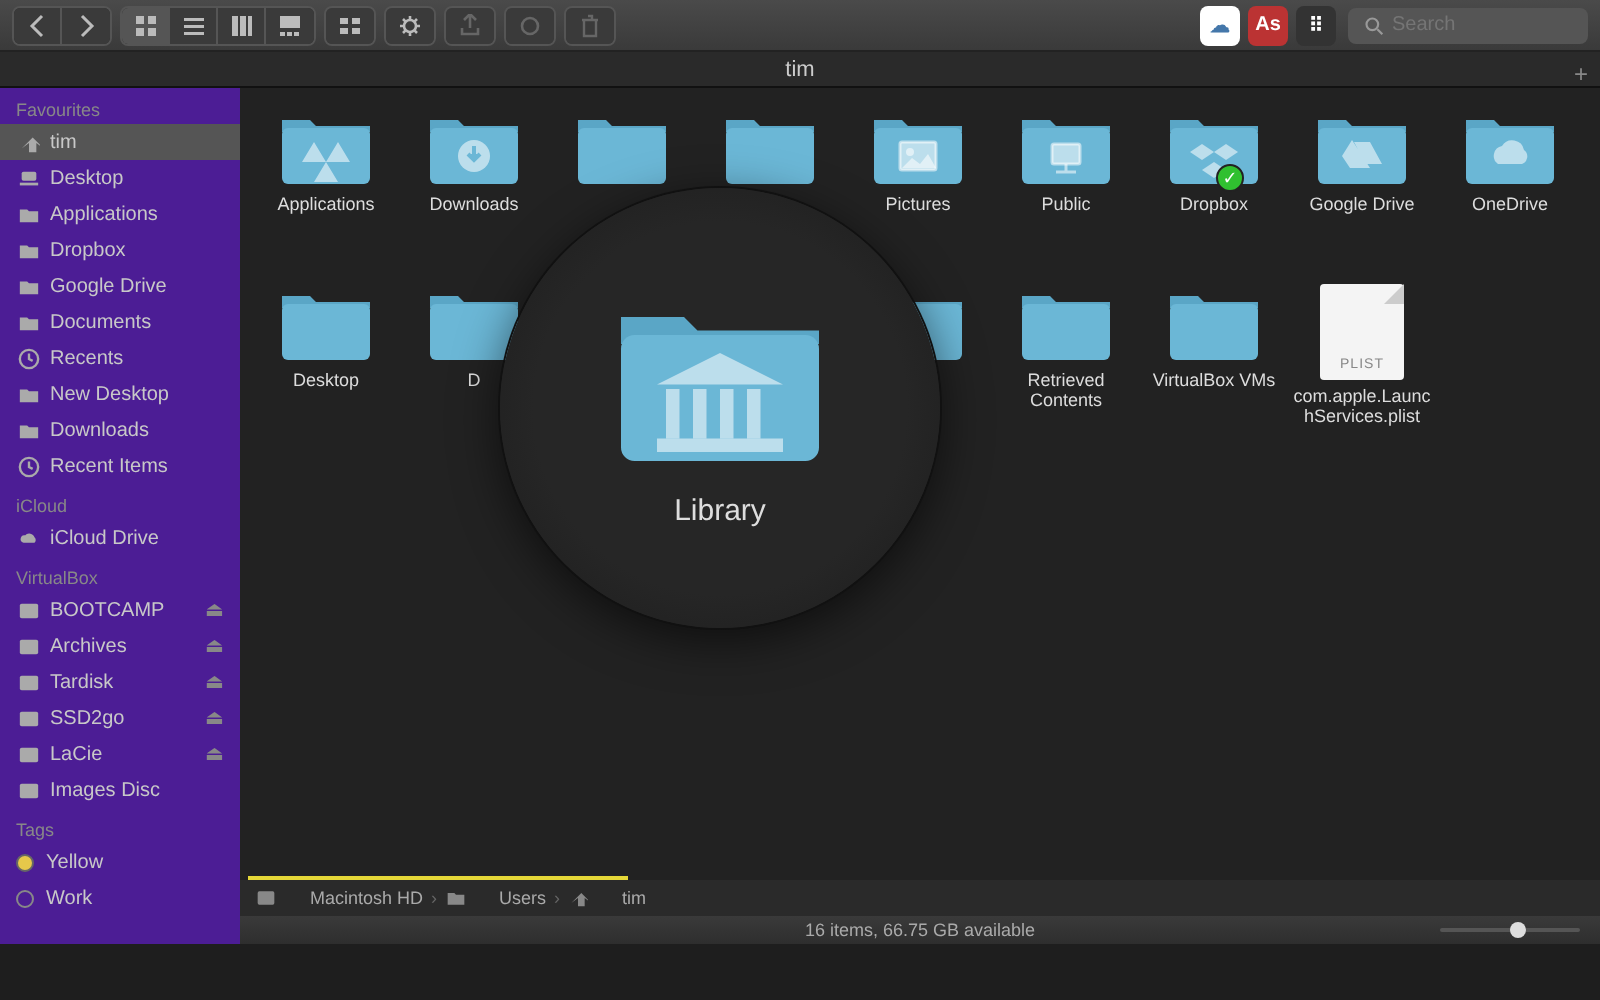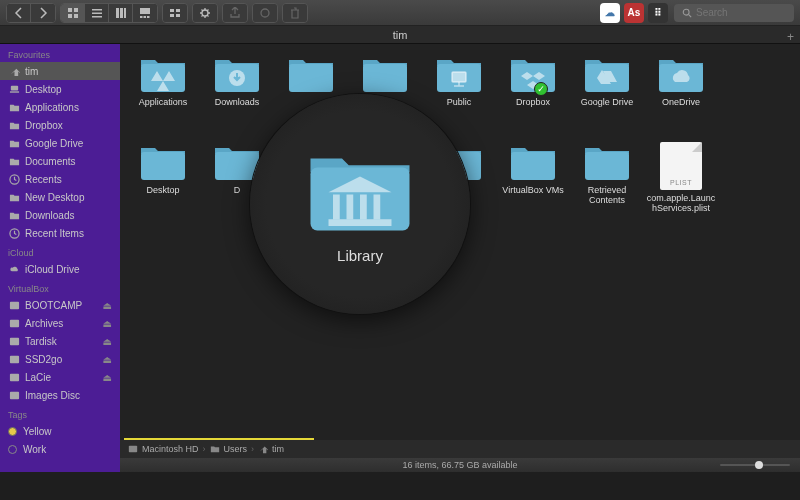--- a/index.html
+++ b/index.html
@@ -44,21 +44,21 @@
   .folder-label { font-size: 9px; color: #ddd; text-align: center; margin-top: 3px; line-height: 1.15; max-width: 70px; word-wrap: break-word; }
   .badge-check { position: absolute; bottom: -2px; right: -2px; width: 14px; height: 14px; background: #30c030; border-radius: 50%; border: 1.5px solid #222; display: flex; align-items: center; justify-content: center; color: white; font-size: 9px; }
 
   
   .magnifier { position: absolute; left: 130px; top: 50px; width: 220px; height: 220px; border-radius: 50%; background: radial-gradient(circle, #262626 60%, #1a1a1a 100%); display: flex; flex-direction: column; align-items: center; justify-content: center; box-shadow: 0 0 0 1px #111, 0 6px 24px rgba(0,0,0,0.6); pointer-events: none; }
   .magnifier .big-folder { width: 110px; height: 90px; }
   .magnifier .big-label { color: #ddd; font-size: 15px; margin-top: 12px; }
 
   
   .pathbar { position: absolute; bottom: 14px; left: 0; right: 0; height: 18px; background: #2a2a2a; display: flex; align-items: center; padding: 0 8px; font-size: 9px; color: #aaa; }
-  .pathbar .crumb { display: flex; align-items: center; gap: 4px; }
+  .pathbar .crumb { display: flex; align-items: center; gap: 17px; }
   .pathbar .sep { margin: 0 4px; color: #666; }
   .highlight-box { position: absolute; border: 3px solid #e5d838; pointer-events: none; }
 
   
   .statusbar { position: absolute; bottom: 0; left: 0; right: 0; height: 14px; background: linear-gradient(#3a3a3a,#2e2e2e); text-align: center; font-size: 9px; line-height: 14px; color: #aaa; }
   .statusbar .slider { position: absolute; right: 10px; top: 4px; width: 70px; height: 6px; display: flex; align-items: center; }
   .statusbar .slider .track { flex:1; height:2px; background:#555; border-radius:1px; position:relative; }
   .statusbar .slider .thumb { position:absolute; left:50%; top:-3px; width:8px; height:8px; background:#ddd; border-radius:50%; }
 
   
@@ -427,20 +427,27 @@
         </div>
         <div class="folder">
           <svg viewBox="0 0 48 40" class="folder-icon">
             <use href="#folder-base"></use>
           </svg>
           <div class="folder-label"></div>
         </div>
         <div class="folder">
           <svg viewBox="0 0 48 40" class="folder-icon">
             <use href="#folder-base"></use>
+            <use href="#g-pictures"></use>
+          </svg>
+          <div class="folder-label">Pictures</div>
+        </div>
+        <div class="folder">
+          <svg viewBox="0 0 48 40" class="folder-icon">
+            <use href="#folder-base"></use>
             <use href="#g-public"></use>
           </svg>
           <div class="folder-label">Public</div>
         </div>
         <div class="folder" style="position: relative;">
           <svg viewBox="0 0 48 40" class="folder-icon" style="position: relative;">
             <use href="#folder-base"></use>
             <use href="#g-dropbox"></use>
           </svg>
           <div class="badge-check" style="position: absolute; top: 28px; left: 38px;">✓</div>
@@ -488,27 +495,27 @@
         <div class="folder">
           <svg viewBox="0 0 48 40" class="folder-icon">
             <use href="#folder-base"></use>
           </svg>
           <div class="folder-label">es</div>
         </div>
         <div class="folder">
           <svg viewBox="0 0 48 40" class="folder-icon">
             <use href="#folder-base"></use>
           </svg>
+          <div class="folder-label">Retrieved Contents</div>
+        </div>
+        <div class="folder">
+          <svg viewBox="0 0 48 40" class="folder-icon">
+            <use href="#folder-base"></use>
+          </svg>
           <div class="folder-label">VirtualBox VMs</div>
-        </div>
-        <div class="folder">
-          <svg viewBox="0 0 48 40" class="folder-icon">
-            <use href="#folder-base"></use>
-          </svg>
-          <div class="folder-label">Retrieved Contents</div>
         </div>
         <div class="folder">
           <div class="plist-icon">
             <div class="pl">PLIST</div>
           </div>
           <div class="folder-label">com.apple.LaunchServices.plist</div>
         </div>
       </div>
 
     <div class="magnifier">

